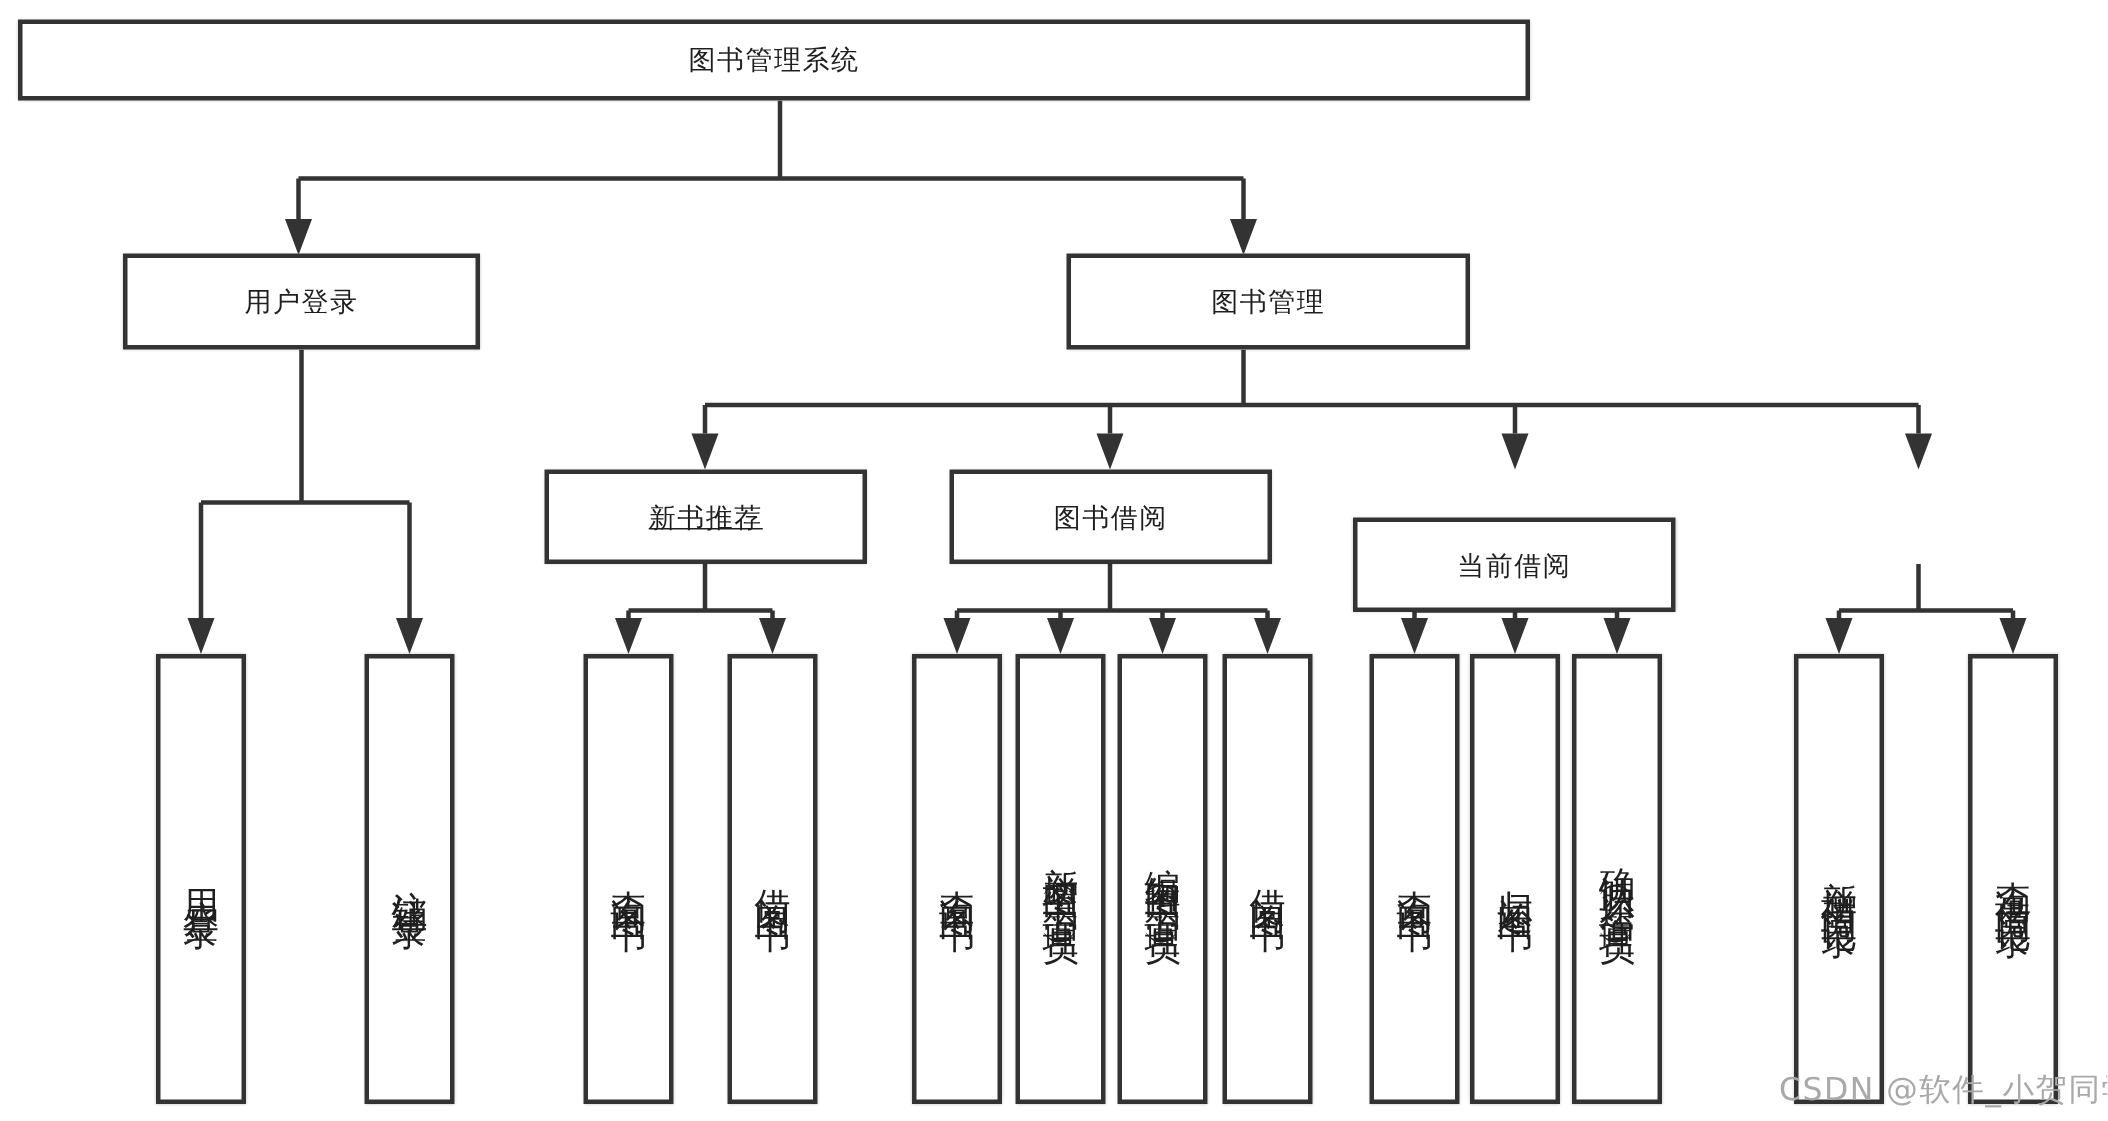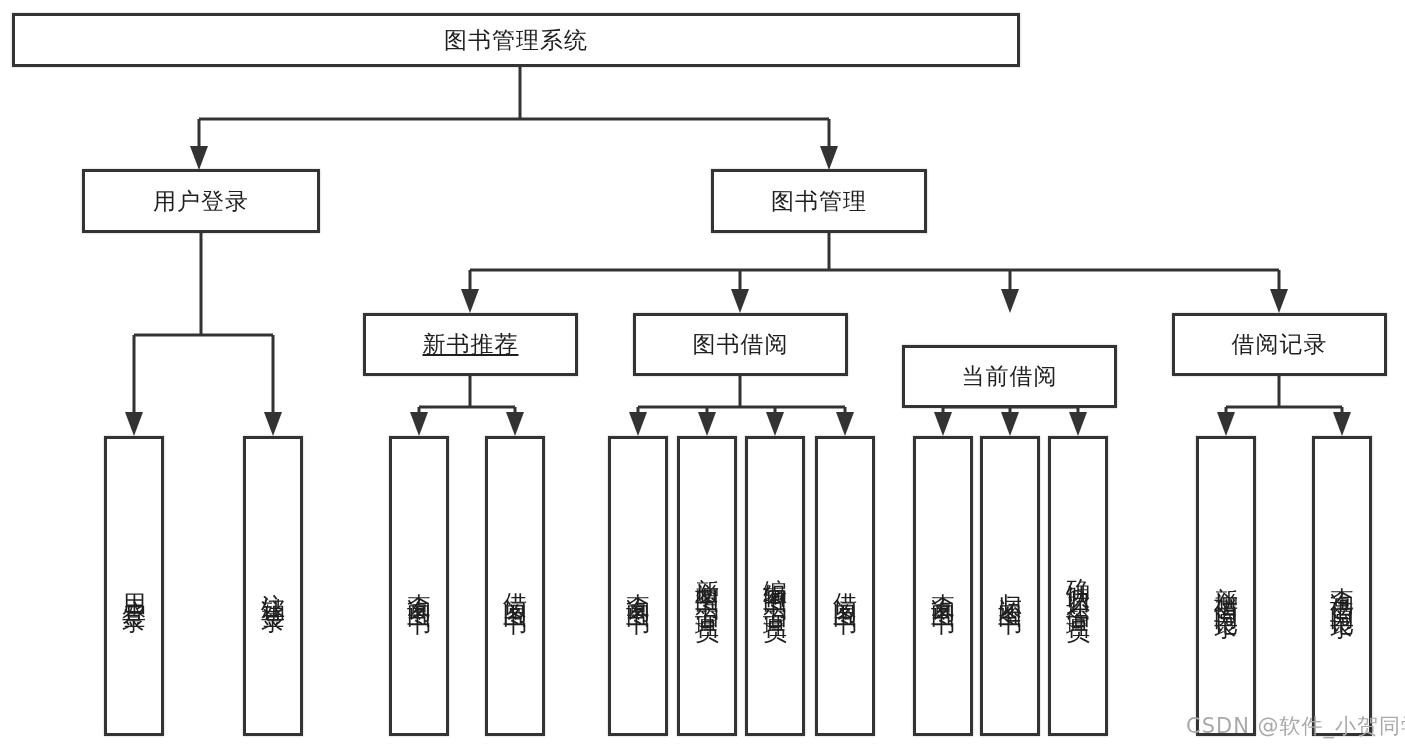--- a/index.html
+++ b/index.html
@@ -15,21 +15,21 @@
   .box{
     position:absolute;
     box-sizing:border-box;
     border:3px solid #333333;
     background:#ffffff;
     display:flex;align-items:center;justify-content:center;
     box-shadow:0 0 2px rgba(0,0,0,0.25);
     z-index:2;
   }
   .hlabel{
-    font-size:23px;
+    font-size:18px;
     letter-spacing:1px;
     white-space:nowrap;
     color:#1f1f1f;
   }
   .vlabel{
     writing-mode:vertical-rl;
     text-orientation:mixed;
     font-size:24px;
     letter-spacing:6px;
     line-height:1;
@@ -41,21 +41,21 @@
     left:1186px;top:712px;
     font-size:21px;
     letter-spacing:1px;
     color:#a9a9a9;
     z-index:5;
     white-space:nowrap;
   }
   
   .n-root   {left:12px;  top:13px;  width:1008px; height:54px;}
   .n-user   {left:82px;  top:169px; width:238px;  height:64px;}
-  .n-mgmt   {left:711px; top:169px; width:216px;  height:64px;}
+  .n-mgmt   {left:711px; top:169px; width:269px;  height:64px;}
   .n-newrec {left:363px; top:313px; width:215px;  height:63px;text-decoration:underline;}
   .n-borrow {left:633px; top:313px; width:215px;  height:63px;}
   .n-current{left:902px; top:313px; width:215px;  height:63px;margin-top:32px;}
   .n-records{left:1172px;top:313px; width:215px;  height:63px;}
   .leaf{top:436px;width:60px;height:300px;}
   .l-a1{left:104px;} .l-a2{left:243px;}
   .l-b1{left:389px;} .l-b2{left:485px;}
   .l-c1{left:608px;} .l-c2{left:677px;} .l-c3{left:745px;} .l-c4{left:815px;}
   .l-d1{left:913px;} .l-d2{left:980px;} .l-d3{left:1048px;}
   .l-e1{left:1196px;} .l-e2{left:1312px;}
@@ -112,23 +112,20 @@
 
   <div class="box n-newrec">
     <span class="hlabel">新书推荐</span>
   </div>
   <div class="box n-borrow">
     <span class="hlabel">图书借阅</span>
   </div>
   <div class="box n-current">
     <span class="hlabel">当前借阅</span>
   </div>
-  <div class="box n-records">
-    <span class="hlabel">借阅记录</span>
-  </div>
 
   <div class="box leaf l-a1">
     <span class="vlabel">用户登录</span>
   </div>
   <div class="box leaf l-a2">
     <span class="vlabel">注销登录</span>
   </div>
 
   <div class="box leaf l-b1">
     <span class="vlabel">查询图书</span>

